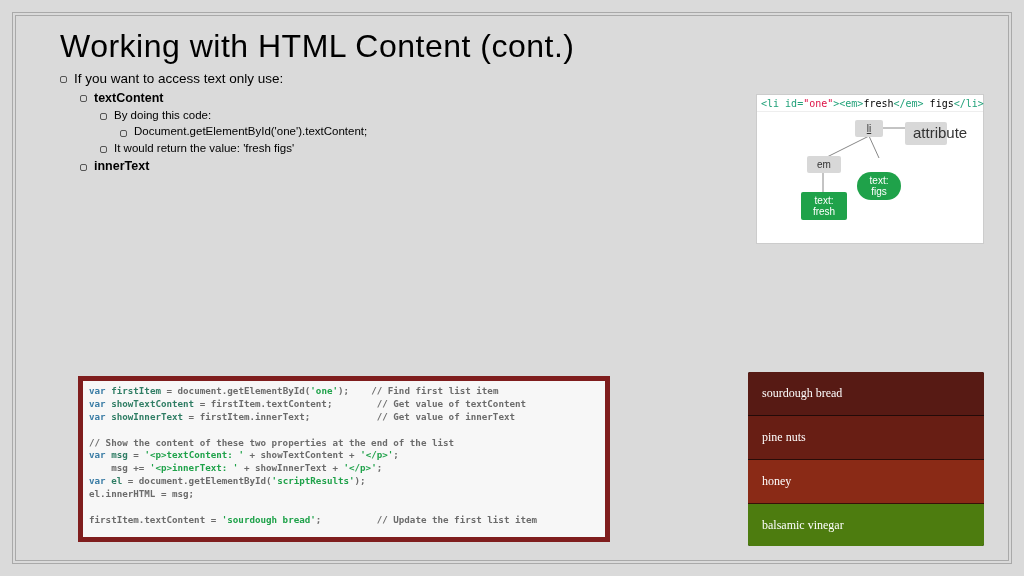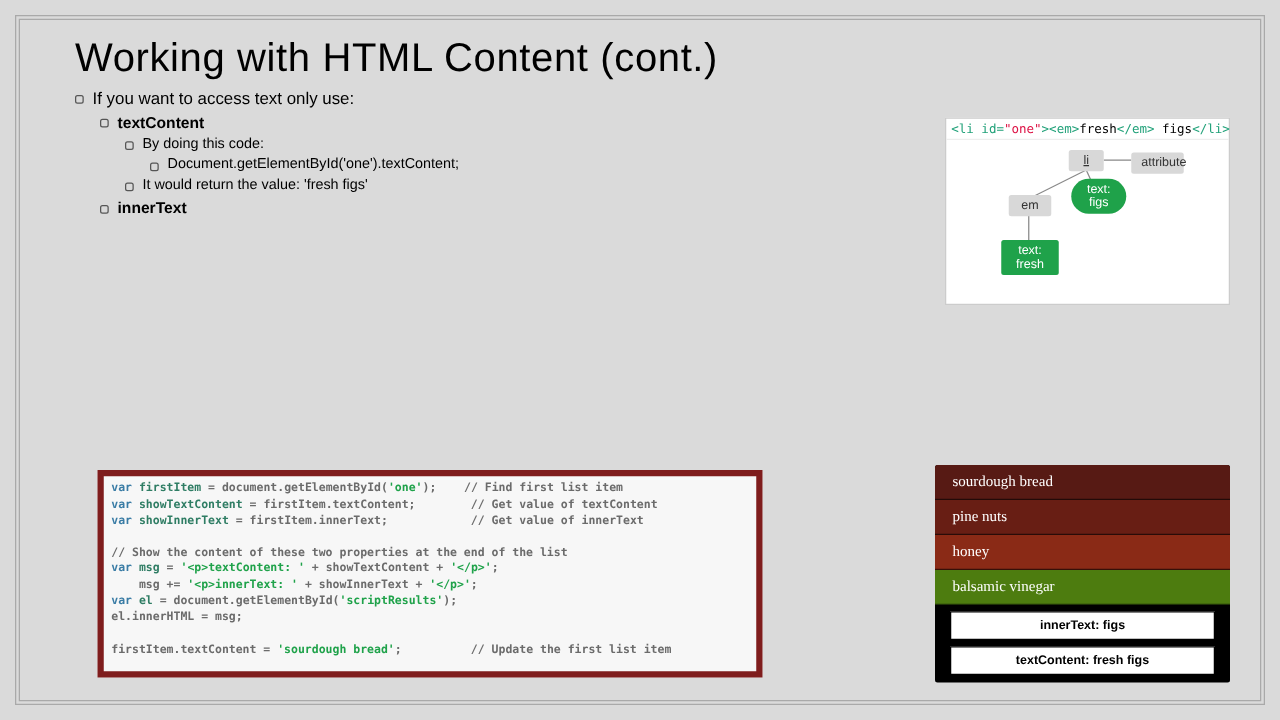--- a/index.html
+++ b/index.html
@@ -89,22 +89,22 @@
     padding: 3px 8px;
     border-radius: 2px;
     text-align: center;
     line-height: 1.1;
     box-sizing: border-box;
   }
   .node.grey { background: #d8d8d8; color: #333; }
   .node.green { background: #1fa24a; color: #fff; }
   .n-li    { left: 98px; top: 8px;  width: 28px; text-decoration: underline; }
   .n-em    { left: 50px; top: 44px; width: 34px; }
-  .n-attr  { left: 148px; top: 10px; width: 42px; font-size:10px; }
-  .n-text1 { left: 100px; top: 31px; width: 44px; border-radius: 14px; }
+  .n-attr  { left: 148px; top: 10px; width: 42px; font-size:15px; }
+  .n-text1 { left: 100px; top: 60px; width: 44px; border-radius: 14px; }
   .n-text2 { left: 44px;  top: 80px; width: 46px; }
   .diagram svg.lines { position: absolute; left:0; top:0; width:100%; height:100%; }
 
   
   .code-block {
     position: absolute;
     left: 62px;
     bottom: 18px;
     width: 510px;
     height: 148px;
@@ -135,21 +135,21 @@
     font-family: Georgia, "Times New Roman", serif;
     font-size: 12px;
     overflow: hidden;
     border-radius: 2px;
   }
   .rp-row {
     padding: 6px 14px;
     color: #fff;
     border-bottom: 1px solid rgba(0,0,0,0.6);
     box-sizing: border-box;
-    height: 28px;
+    height: 44px;
     display: flex;
     align-items: center;
   }
   .rp-btn {
     margin: 5px 12px 0 12px;
     background: #fff;
     color: #000;
     font-family: Verdana, sans-serif;
     font-size: 10px;
     font-weight: bold;

